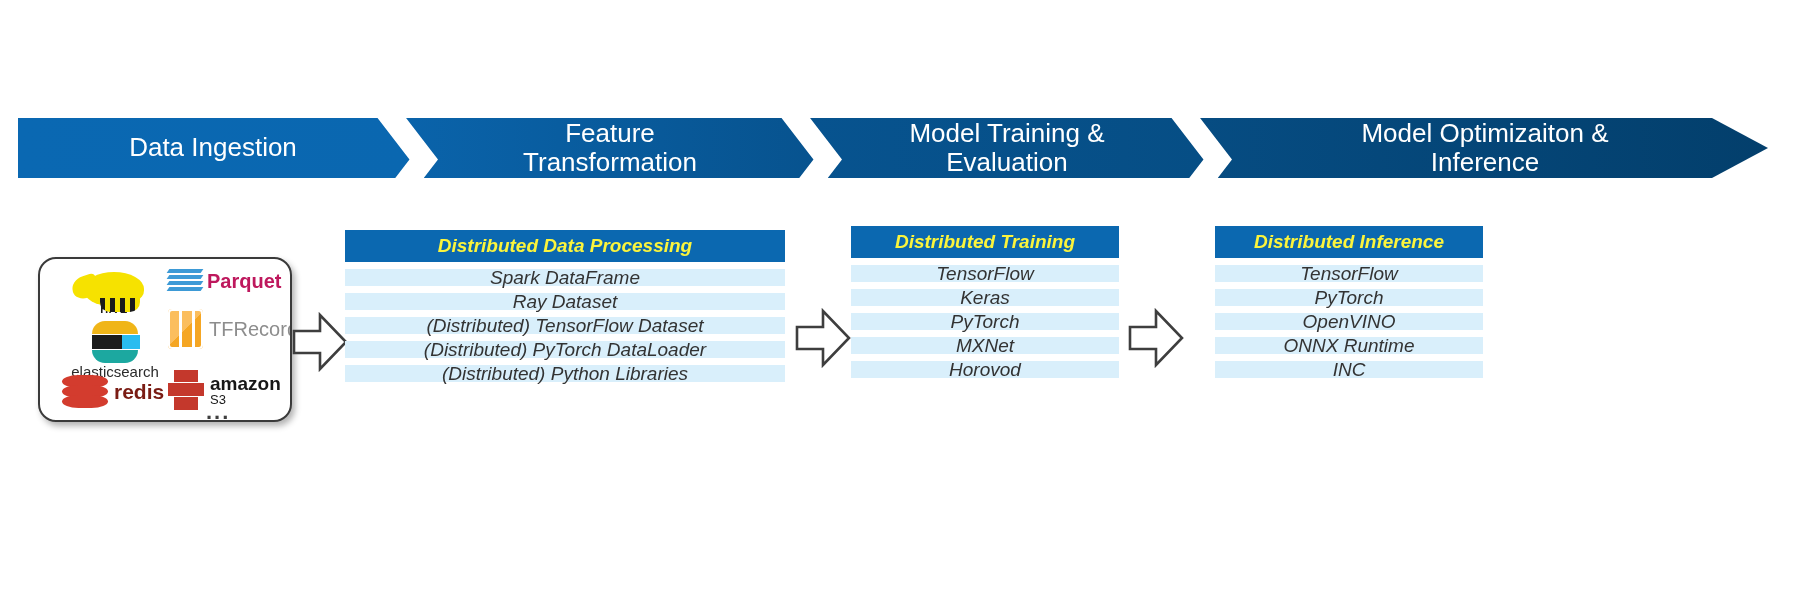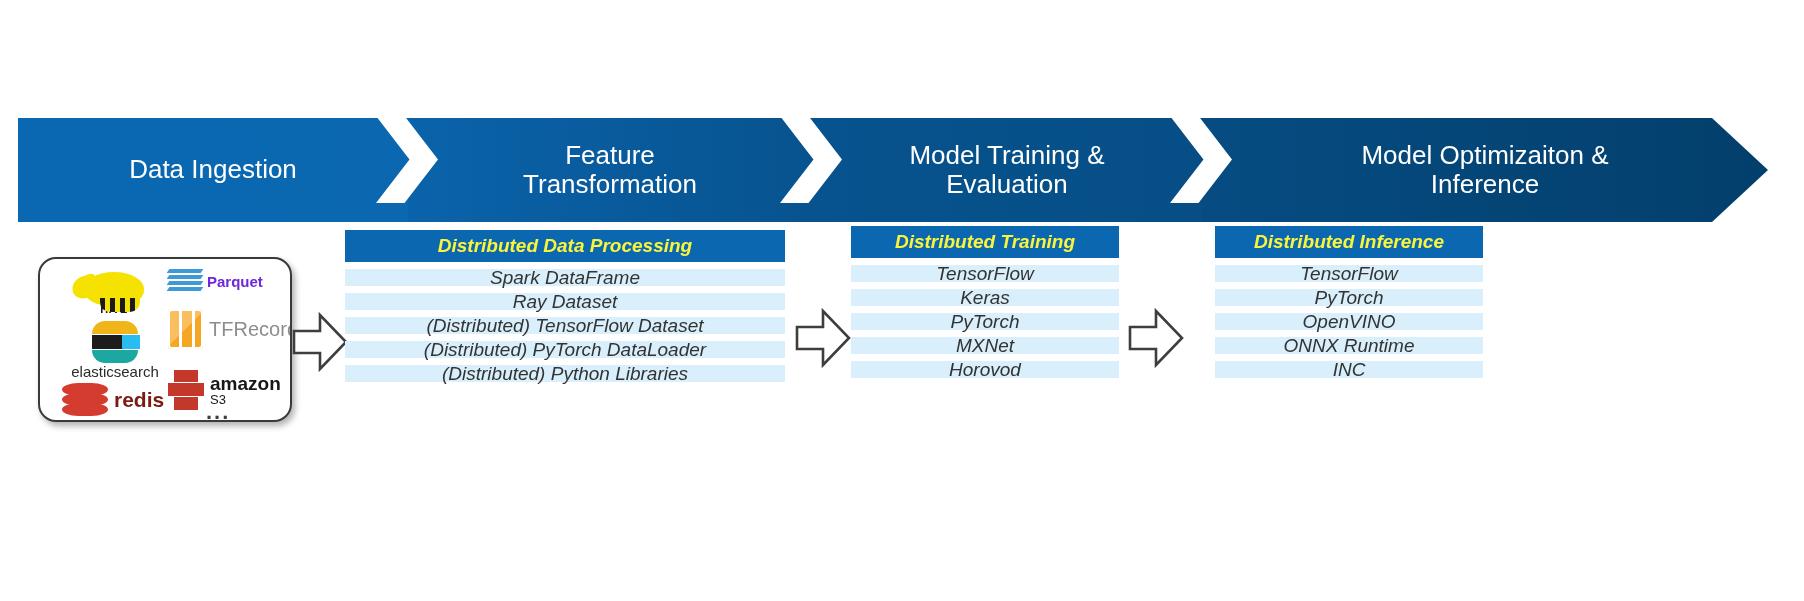--- a/index.html
+++ b/index.html
@@ -19,21 +19,21 @@
     font-size: 40px;
     font-weight: 400;
     color: #0b68b0;
     letter-spacing: -0.3px;
     white-space: nowrap;
   }
 
   
   .banner { position: absolute; left: 18px; top: 118px; width: 1786px; height: 83px; }
   .seg {
-    position: absolute; top: 0; height: 104px;
+    position: absolute; top: 0; height: 60px;
     display: flex; align-items: center; justify-content: center;
     color: #ffffff; font-size: 26px; line-height: 1.12; text-align: center;
     padding: 0 6px;
   }
   .seg span { display: block; }
   .seg-1 { left: 0;     width: 390px; background: linear-gradient(90deg,#0a68b2 0%, #0a67b0 100%); }
   .seg-2 { left: 390px; width: 404px; background: linear-gradient(90deg,#0a63aa 0%, #07538f 100%); }
   .seg-3 { left: 794px; width: 390px; background: linear-gradient(90deg,#07538f 0%, #064e85 100%); }
   .seg-4 { left: 1184px; width: 566px; background: linear-gradient(90deg,#064c82 0%, #033f6c 100%);
            clip-path: polygon(0 0, calc(100% - 56px) 0, 100% 50%, calc(100% - 56px) 100%, 0 100%); }
@@ -80,35 +80,35 @@
   
   .es { left: 14px; top: 62px; width: 122px; flex-direction: column; justify-content: center; }
   .es-mark { width: 46px; height: 42px; position: relative; }
   .es-mark i { position: absolute; display: block; left: 0; width: 46px; }
   .es-top { top: 0; height: 13px; background: #f0b518; border-radius: 14px 14px 0 0; }
   .es-mid { top: 14px; height: 14px; background: #1c1c1c; }
   .es-bot { top: 29px; height: 13px; background: #1ca8a0; border-radius: 0 0 14px 14px; }
   .es-right { position:absolute; right:-2px; top:14px; width:18px; height:14px; background:#29bcf0; }
 
   
-  .redis { left: 22px; top: 124px; width: 130px; }
+  .redis { left: 22px; top: 116px; width: 130px; }
   .redis-mark { width: 46px; height: 34px; position: relative; margin-right: 6px; }
   .redis-mark i { position:absolute; left:0; width:46px; height:13px; background:#d33c2e;
                   border-radius: 50% / 70%; }
   .redis-mark .r1 { top: 0; }
   .redis-mark .r2 { top: 10px; }
   .redis-mark .r3 { top: 20px; }
   .redis-word { font-size: 21px; font-weight: 700; color:#7a1c14; }
 
   
   .parquet { left: 128px; top: 8px; width: 124px; }
   .pq-mark { width: 34px; height: 28px; margin-right: 5px; position: relative; }
   .pq-mark i { position:absolute; left:0; width:34px; height:4px; background:#3d9ad6; transform: skewX(-34deg); }
   .pq-mark .p1{top:2px;} .pq-mark .p2{top:8px;} .pq-mark .p3{top:14px;} .pq-mark .p4{top:20px;}
-  .pq-word { font-size: 15px; font-weight: 700; color:#6d28d9; }
+  .pq-word { font-size: 20px; font-weight: 700; color:#be185d; }
 
   
   .tfr { left: 128px; top: 50px; width: 130px; }
   .tfr-mark { width: 38px; height: 40px; margin-right: 6px;
     background:
       linear-gradient(135deg,#fbbe5e 0 50%, #f5a623 50% 100%);
     border-radius: 4px;
     box-shadow: inset 0 0 0 2px #ffffff;
     position: relative;
   }

